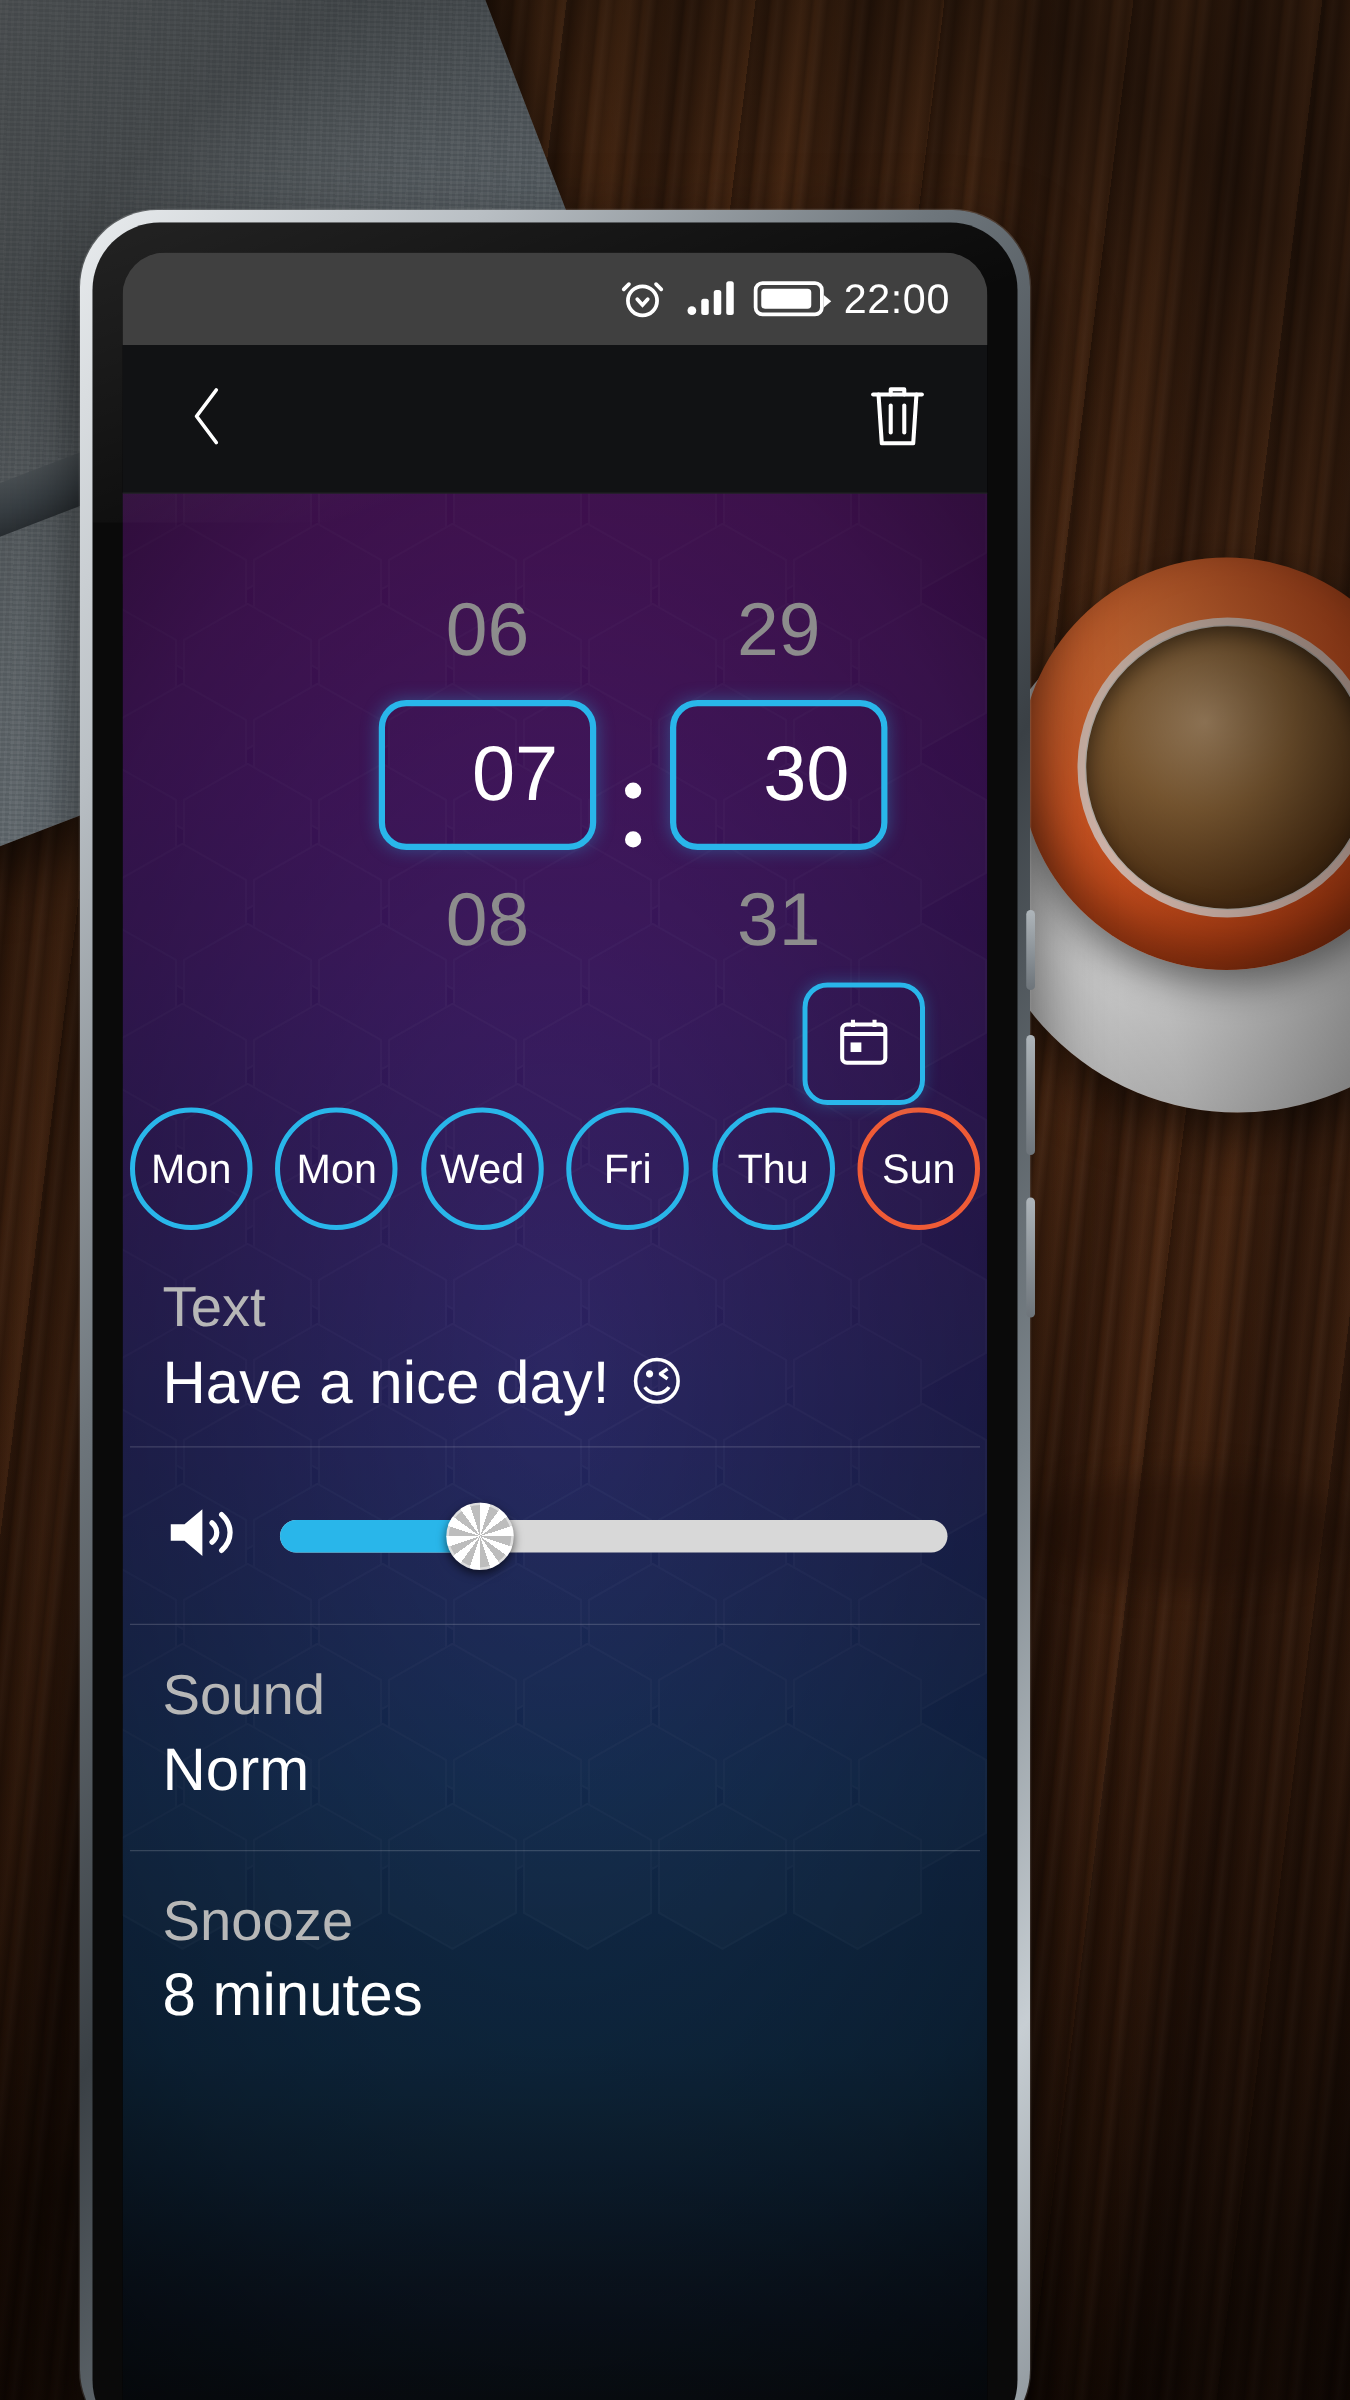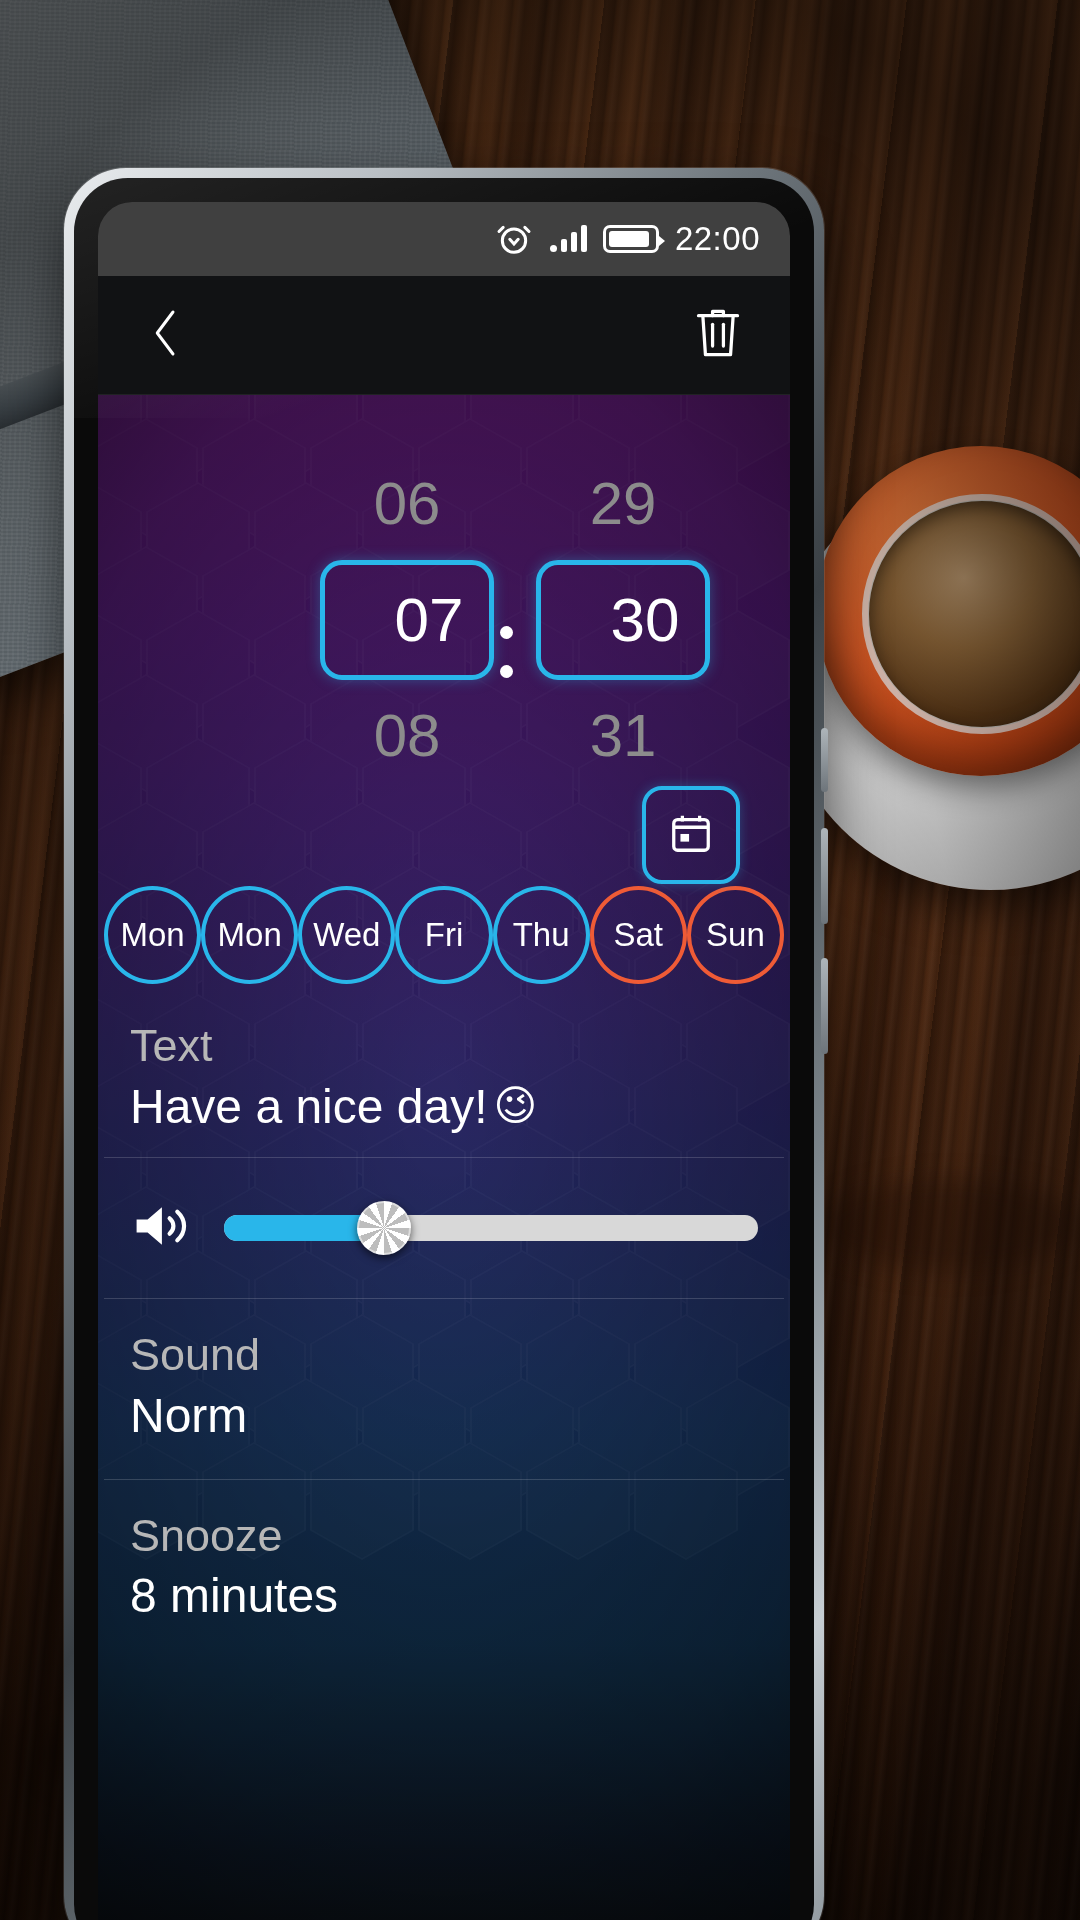--- a/index.html
+++ b/index.html
@@ -106,21 +106,21 @@
       rgba(10,70,130,0.22) 92%,
       rgba(6,30,60,0.10) 100%);}
   .hex-dark{position:absolute;inset:0;pointer-events:none;
     background:radial-gradient(ellipse 90% 70% at 50% 45%, rgba(0,0,0,0) 0%, rgba(0,0,0,0.35) 70%, rgba(0,0,0,0.62) 100%);}
 
   #ui{position:relative;z-index:3;}
 
   
   #timepicker{position:relative;height:480px;}
   .tp-col{position:absolute;text-align:center;width:190px;}
-  .tp-hour{left:214px;} .tp-min{left:430px;}
+  .tp-hour{left:197px;} .tp-min{left:430px;}
   .tp-ghost{font-size:60px;color:#8c8c8c;line-height:1;}
   .tp-ghost.top{margin-top:80px;} 
   .tp-sel{margin:26px auto;width:120px;height:110px;border:5px solid #29b6ea;
     border-radius:22px;display:flex;align-items:center;justify-content:center;
     box-shadow:0 0 14px rgba(41,182,234,0.35);padding-left:44px;}
   .tp-sel span{font-size:62px;color:#fff;line-height:1;}
   .tp-colon{position:absolute;left:402px;top:232px;}
   .tp-colon i{display:block;width:13px;height:13px;border-radius:50%;background:#fff;margin-bottom:26px;}
 
   
@@ -130,21 +130,21 @@
 
   
   #days{display:flex;justify-content:space-between;padding:0 6px;margin-top:12px;}
   .day{width:90px;height:90px;border-radius:50%;border:4px solid #29b6ea;
     display:flex;align-items:center;justify-content:center;color:#fff;font-size:33px;}
   .day.weekend{border-color:#ef5b36;}
 
   
   #textrow{padding:36px 32px 22px 32px;}
   .lbl{color:#b7b7b7;font-size:45px;line-height:1.15;}
-  .val{color:#fff;font-size:48px;line-height:1.2;margin-top:6px;display:flex;align-items:center;gap:6px;}
+  .val{color:#fff;font-size:48px;line-height:1.2;margin-top:6px;display:flex;align-items:center;gap:16px;}
   .emoji{font-size:42px;}
 
   .divider{height:1px;background:rgba(255,255,255,0.16);margin:0 6px;}
 
   
   #volume{display:flex;align-items:center;gap:28px;padding:40px 32px;}
   .track{flex:1;height:26px;border-radius:13px;background:#d8d8d8;position:relative;}
   .fill{position:absolute;left:0;top:0;bottom:0;border-radius:13px;background:#29b6ea;}
   .knob{position:absolute;top:50%;width:54px;height:54px;margin-top:-27px;margin-left:-27px;border-radius:50%;
     background:
@@ -433,23 +433,20 @@
               <div class="day">
                 <span>Wed</span>
               </div>
               <div class="day">
                 <span>Fri</span>
               </div>
               <div class="day">
                 <span>Thu</span>
               </div>
               <div class="day weekend">
-                <span>Sat</span>
-              </div>
-              <div class="day weekend">
                 <span>Sun</span>
               </div>
             </div>
 
           <div id="textrow">
             <div class="lbl">Text</div>
             <div class="val">
               <span>Have a nice day!</span>
               <span class="emoji">😉</span>
             </div>

